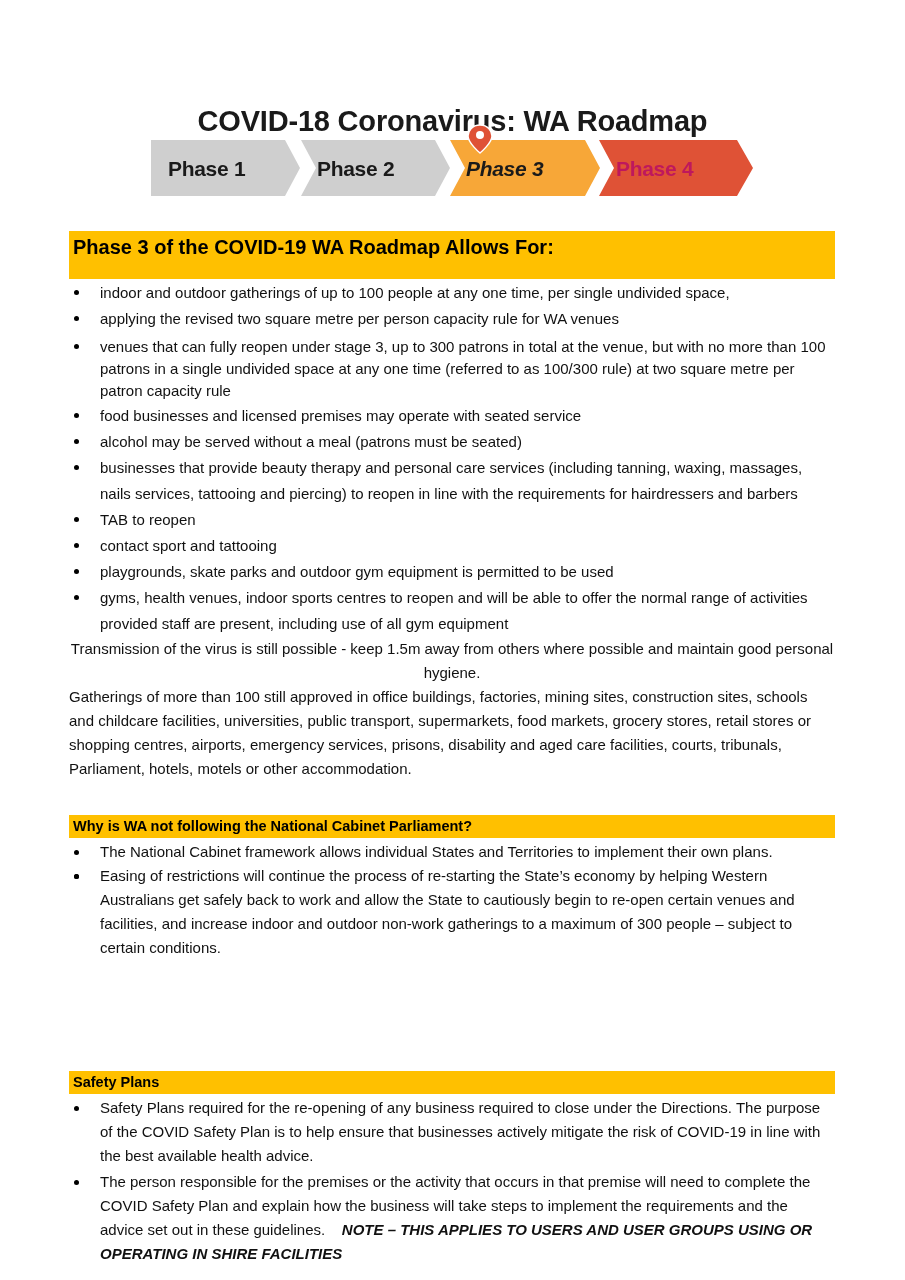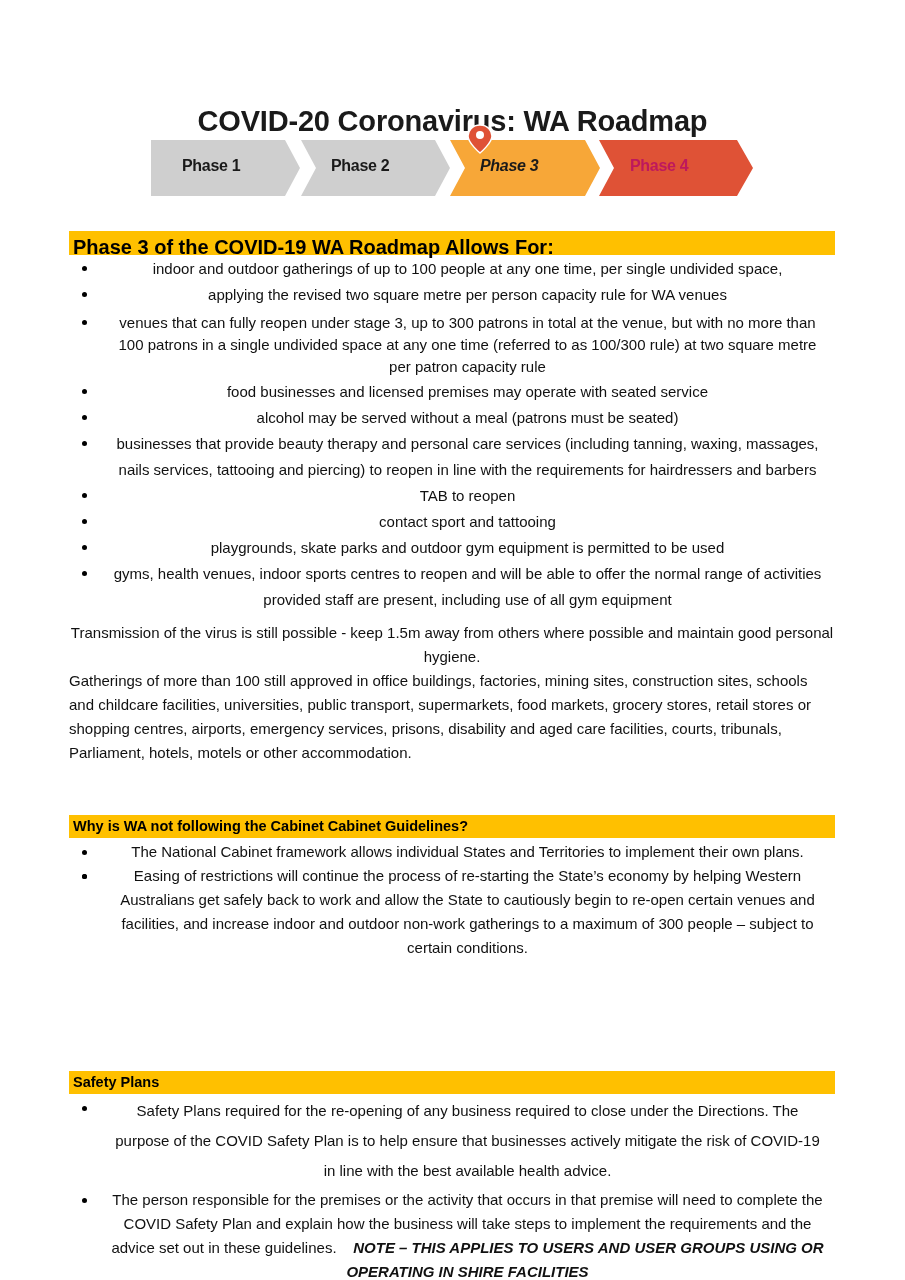--- a/index.html
+++ b/index.html
@@ -2,35 +2,35 @@
 <html><head>
 <meta charset="utf-8">
 <style>
   html, body { margin:0; padding:0; background:#ffffff; }
   body { width:905px; height:1280px; position:relative; overflow:hidden;
          font-family:"Liberation Sans", sans-serif; color:#000; }
   .title { position:absolute; left:0; width:905px; top:86px; text-align:center;
            font-family:"Liberation Sans", sans-serif; font-weight:bold; font-size:29px; color:#1a1a1a; letter-spacing:-0.2px; }
   .roadmap { position:absolute; left:150px; top:124px; width:610px; height:76px; }
   .roadmap svg { position:absolute; left:0; top:0; }
-  .phase-label { position:absolute; top:33px; font-family:"Liberation Sans", sans-serif; font-size:16px; font-weight:bold; letter-spacing:-0.3px;margin-left:14px; }
+  .phase-label { position:absolute; top:33px; font-family:"Liberation Sans", sans-serif; font-size:21px; font-weight:bold; letter-spacing:-0.3px; }
   .doc { position:absolute; left:69px; width:766px; font-family:"Liberation Sans", sans-serif; font-size:15px; line-height:24px; color:#111; }
   .banner { background:#FFC000; font-weight:bold; color:#000; padding-left:4px; }
-  .banner.big { font-size:20px; height:24px; line-height:32px; }
+  .banner.big { font-size:20px; height:48px; line-height:32px; }
   .banner.small { font-size:14.5px; height:23px; line-height:23px; }
-  ul.blist { list-style:none; margin:8px; padding:0;text-align:center; }
+  ul.blist { list-style:none; margin:0; padding:0; }
   ul.blist li { position:relative; padding-left:31px; }
   ul.blist li .dot { position:absolute; left:5px; top:10px; width:5px; height:5px; border-radius:50%; background:#000; }
   p { margin:0; }
   .note { font-weight:bold; font-style:italic; }
 </style>
 </head>
 <body>
 
-<h1 class="title">COVID-20 Coronavirus: WA Roadmap</h1>
+<h1 class="title">COVID-18 Coronavirus: WA Roadmap</h1>
 
 <div class="roadmap">
   <svg width="610" height="76" viewBox="0 0 610 76">
     <polygon points="1,16 135,16 150,44 135,72 1,72" fill="#CFCFCF"></polygon>
     <polygon points="151,16 285,16 300,44 285,72 151,72 166,44" fill="#CFCFCF"></polygon>
     <polygon points="300,16 435,16 450,44 435,72 300,72 315,44" fill="#F7A738"></polygon>
     <polygon points="449,16 587,16 603,44 587,72 449,72 464,44" fill="#DF5236"></polygon>
     <g>
       <path d="M330,1 C322,1 318,7 318,12 C318,19 330,29 330,29 C330,29 342,19 342,12 C342,7 338,1 330,1 Z" fill="#DF5236" stroke="#fff" stroke-width="1.5"></path>
       <circle cx="330" cy="11" r="4" fill="#ffffff"></circle>
@@ -54,27 +54,27 @@
     <li style="line-height:26px;"><span class="dot"></span><span>TAB to reopen</span></li>
     <li style="line-height:26px;"><span class="dot"></span><span>contact sport and tattooing</span></li>
     <li style="line-height:26px;"><span class="dot"></span><span>playgrounds, skate parks and outdoor gym equipment is permitted to be used</span></li>
     <li style="line-height:26px;"><span class="dot"></span><span>gyms, health venues, indoor sports centres to reopen and will be able to offer the normal range of activities provided staff are present, including use of all gym equipment</span></li>
   </ul>
   <p style="line-height:24px;text-align:center;">Transmission of the virus is still possible - keep 1.5m away from others where possible and maintain good personal hygiene.</p>
   <p style="line-height:24px;">Gatherings of more than 100 still approved in office buildings, factories, mining sites, construction sites, schools and childcare facilities, universities, public transport, supermarkets, food markets, grocery stores, retail stores or shopping centres, airports, emergency services, prisons, disability and aged care facilities, courts, tribunals, Parliament, hotels, motels or other accommodation.</p>
 </div>
 
 <div class="doc" style="top:815px;">
-  <div class="banner small" style="background: rgb(255, 192, 0);">Why is WA not following the Cabinet Cabinet Guidelines?</div>
+  <div class="banner small" style="background: rgb(255, 192, 0);">Why is WA not following the National Cabinet Parliament?</div>
   <ul class="blist" style="margin-top:2px;">
     <li style="line-height:24px;"><span class="dot"></span><span>The National Cabinet framework allows individual States and Territories to implement their own plans.</span></li>
     <li style="line-height:24px;"><span class="dot"></span></li>
     <li style="line-height:24px;"><span class="dot"></span><span>Easing of restrictions will continue the process of re-starting the State’s economy by helping Western Australians get safely back to work and allow the State to cautiously begin to re-open certain venues and facilities, and increase indoor and outdoor non-work gatherings to a maximum of 300 people – subject to certain conditions.</span></li>
   </ul>
 </div>
 
 <div class="doc" style="top:1059px;">
   <div class="banner small" style="background: rgb(255, 192, 0); margin-top: 12px;">Safety Plans</div>
   <ul class="blist" style="margin-top:2px;">
-    <li style="line-height:30px;"><span class="dot"></span><span>Safety Plans required for the re-opening of any business required to close under the Directions. The purpose of the COVID Safety Plan is to help ensure that businesses actively mitigate the risk of COVID-19 in line with the best available health advice.</span></li>
+    <li style="line-height:24px;"><span class="dot"></span><span>Safety Plans required for the re-opening of any business required to close under the Directions. The purpose of the COVID Safety Plan is to help ensure that businesses actively mitigate the risk of COVID-19 in line with the best available health advice.</span></li>
     <li style="line-height:24px; margin-top:2px;"><span class="dot"></span><span>The person responsible for the premises or the activity that occurs in that premise will need to complete the COVID Safety Plan and explain how the business will take steps to implement the requirements and the advice set out in these guidelines.</span>&nbsp;&nbsp;&nbsp; <span class="note">NOTE – THIS APPLIES TO USERS AND USER GROUPS USING OR OPERATING IN SHIRE FACILITIES</span></li>
   </ul>
 </div>
 
 </body></html>

